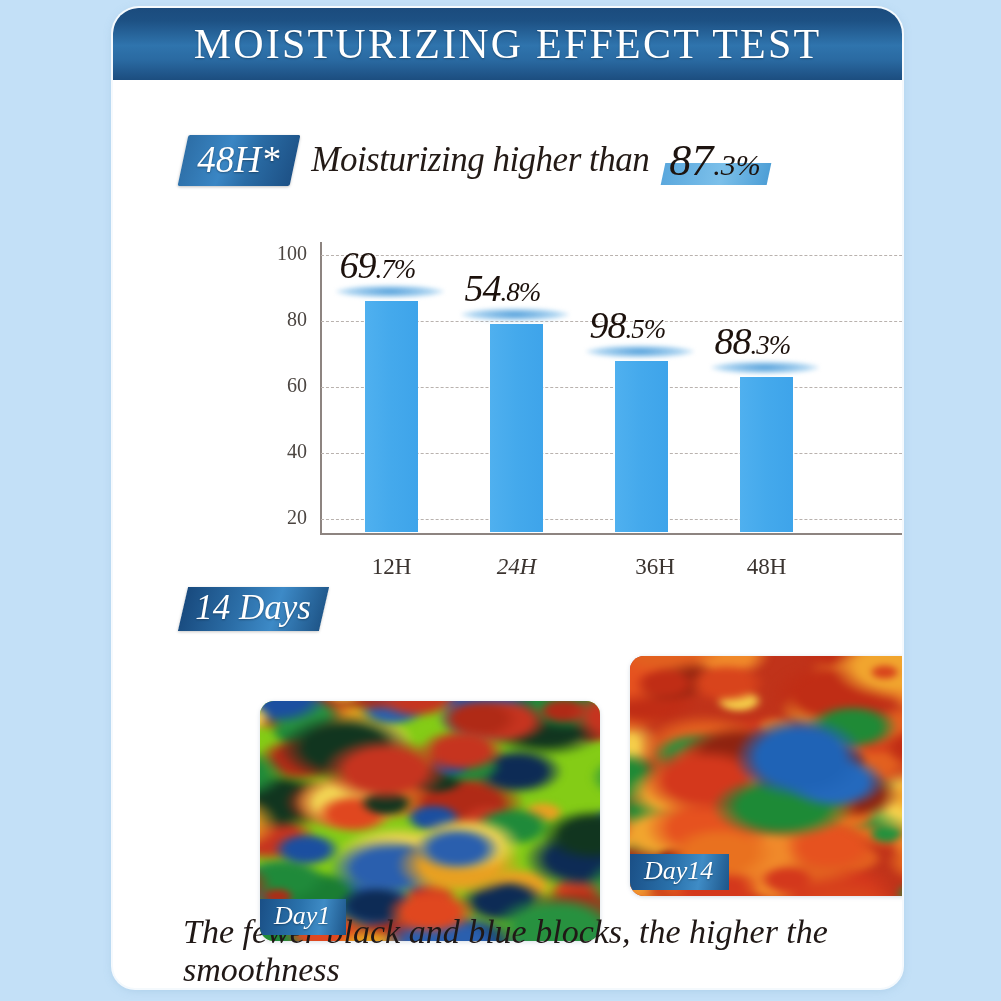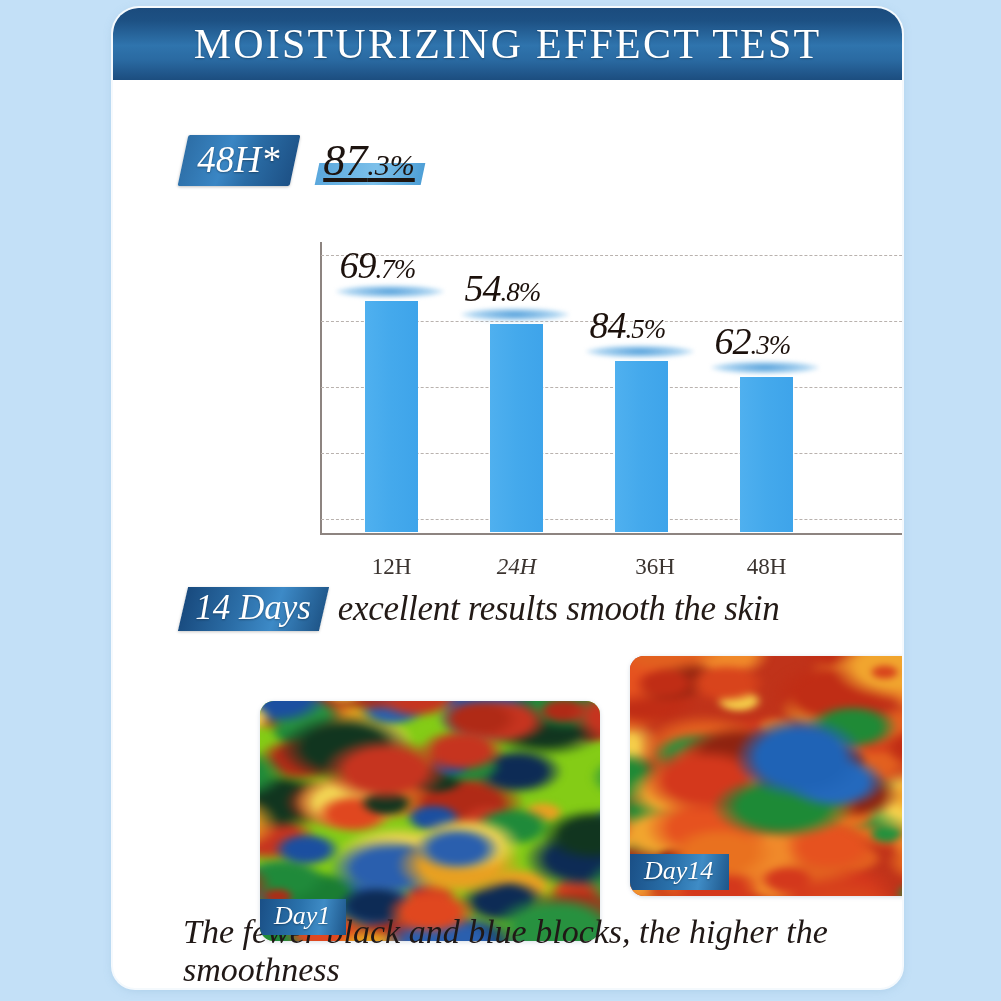--- a/index.html
+++ b/index.html
@@ -102,26 +102,25 @@
     margin-left: 16px;
     font-size: 35px;
     font-style: italic;
     color: #231a16;
     font-family: "Liberation Serif", serif;
     letter-spacing: -0.5px;
   }
   .highlight-87 {
     position: relative;
     display: inline-block;
-    margin-left: 28px;
+    margin-left: 20px;
     font-size: 44px;
     font-style: italic;
     color: #1d1410;
     font-family: "Liberation Serif", serif;
-    text-decoration: underline;
   }
   .highlight-87 .hl-bg {
     position: absolute;
     left: -6px;
     right: -8px;
     bottom: 1px;
     height: 22px;
     background: linear-gradient(90deg, #5ba8dd 0%, #7cc0ea 55%, #4e9fd6 100%);
     transform: skewX(-12deg);
     z-index: 0;
@@ -317,59 +316,66 @@
   <div class="card">
 
     <div class="header-bar">
       <div class="header-title">MOISTURIZING EFFECT TEST</div>
     </div>
 
     <div class="subtitle-row">
       <span class="badge-48h">
         <span>48H*</span>
       </span>
+      <span class="subtitle-text">Moisturizing higher than</span>
       <span class="highlight-87">
         <span class="hl-bg"></span>
         <span class="hl-txt">87</span><span class="hl-txt small-pct">.3%</span>
       </span>
     </div>
 
     <div class="chart-wrap">
+      <div class="ytick-col" id="ytick-col">
+          <div class="ytick" style="top: 12.1818px;">100</div>
+          <div class="ytick" style="top: 78.0909px;">80</div>
+          <div class="ytick" style="top: 144px;">60</div>
+          <div class="ytick" style="top: 209.909px;">40</div>
+          <div class="ytick" style="top: 275.818px;">20</div>
+        </div>
       <div class="axis-y"></div>
       <div class="axis-x"></div>
       <div class="plot" id="plot">
           <div class="gridline" style="top: 13.1818px;"></div>
           <div class="gridline" style="top: 79.0909px;"></div>
           <div class="gridline" style="top: 145px;"></div>
           <div class="gridline" style="top: 210.909px;"></div>
           <div class="gridline" style="top: 276.818px;"></div>
           <div class="bar" style="left: 44px; height: 230.682px; background: linear-gradient(90deg, rgb(79, 176, 239) 0%, rgb(68, 169, 236) 50%, rgb(62, 164, 234) 100%);"></div>
           <div class="xlabel" style="left: 10.5px;">12H</div>
           <div class="dl-glow" style="left: 14.5px; width: 108px; top: 43.3182px;"></div>
           <div class="datalabel" style="left: 18.5px; top: 1.31818px;"><span>69</span><span class="dl-dec">.7%</span></div>
           <div class="bar" style="left: 169px; height: 207.614px; background: linear-gradient(90deg, rgb(79, 176, 239) 0%, rgb(68, 169, 236) 50%, rgb(62, 164, 234) 100%);"></div>
           <div class="xlabel" style="left: 135.5px; font-style: italic;">24H</div>
           <div class="dl-glow" style="left: 139.5px; width: 108px; top: 66.3864px;"></div>
           <div class="datalabel" style="left: 143.5px; top: 24.3864px;"><span>54</span><span class="dl-dec">.8%</span></div>
           <div class="bar" style="left: 294px; height: 171.364px; background: linear-gradient(90deg, rgb(79, 176, 239) 0%, rgb(68, 169, 236) 50%, rgb(62, 164, 234) 100%);"></div>
           <div class="xlabel" style="left: 274px;">36H</div>
           <div class="dl-glow" style="left: 264.5px; width: 108px; top: 102.636px;"></div>
-          <div class="datalabel" style="left: 268.5px; top: 60.6364px;"><span>84</span><span class="dl-dec">.5%</span></div>
+          <div class="datalabel" style="left: 268.5px; top: 60.6364px;"><span>98</span><span class="dl-dec">.5%</span></div>
           <div class="bar" style="left: 419px; height: 154.886px; background: linear-gradient(90deg, rgb(79, 176, 239) 0%, rgb(68, 169, 236) 50%, rgb(62, 164, 234) 100%);"></div>
           <div class="xlabel" style="left: 385.5px;">48H</div>
           <div class="dl-glow" style="left: 389.5px; width: 108px; top: 119.114px;"></div>
-          <div class="datalabel" style="left: 393.5px; top: 77.1136px;"><span>62</span><span class="dl-dec">.3%</span></div>
+          <div class="datalabel" style="left: 393.5px; top: 77.1136px;"><span>88</span><span class="dl-dec">.3%</span></div>
         </div>
     </div>
 
     <div class="days-row">
       <span class="badge-days">
         <span>14 Days</span>
       </span>
-      <span class="days-text">excellent results smooth the skin</span>
     </div>
 
     <div class="thermal" id="thermal-day1">
       <div class="tex" id="tex1" style="background-image: radial-gradient(14.7% 10.6% at 50.3% 79.5%, rgb(224, 71, 31) 0%, rgb(224, 71, 31) 42%, rgba(0, 0, 0, 0) 72%), radial-gradient(21.5% 15.5% at 80.5% 99.2%, rgb(31, 138, 58) 0%, rgb(31, 138, 58) 42%, rgba(0, 0, 0, 0) 72%), radial-gradient(14.1% 10.2% at 56.3% 59%, rgb(42, 95, 174) 0%, rgb(42, 95, 174) 42%, rgba(0, 0, 0, 0) 72%), radial-gradient(8.4% 6% at 30.2% 7.2%, rgb(242, 212, 83) 0%, rgb(242, 212, 83) 42%, rgba(0, 0, 0, 0) 72%), radial-gradient(20.1% 14.5% at 38.3% 0.7%, rgb(42, 95, 174) 0%, rgb(42, 95, 174) 42%, rgba(0, 0, 0, 0) 72%), radial-gradient(16.8% 12.1% at 87.4% 54.5%, rgb(17, 53, 31) 0%, rgb(17, 53, 31) 42%, rgba(0, 0, 0, 0) 72%), radial-gradient(18.5% 13.3% at 105.6% 55.3%, rgb(242, 212, 83) 0%, rgb(242, 212, 83) 42%, rgba(0, 0, 0, 0) 72%), radial-gradient(21.8% 15.7% at 79.2% 84.7%, rgb(39, 145, 63) 0%, rgb(39, 145, 63) 42%, rgba(0, 0, 0, 0) 72%), radial-gradient(20.8% 15% at 39.8% 33.5%, rgb(198, 52, 31) 0%, rgb(198, 52, 31) 42%, rgba(0, 0, 0, 0) 72%), radial-gradient(5.3% 3.8% at 15.1% 74.4%, rgb(176, 42, 22) 0%, rgb(176, 42, 22) 42%, rgba(0, 0, 0, 0) 72%), radial-gradient(20.9% 15% at 53.6% 90%, rgb(42, 95, 174) 0%, rgb(42, 95, 174) 42%, rgba(0, 0, 0, 0) 72%), radial-gradient(20.4% 14.7% at 99.9% 70.5%, rgb(39, 145, 63) 0%, rgb(39, 145, 63) 42%, rgba(0, 0, 0, 0) 72%), radial-gradient(14.1% 10.2% at 57.3% 27.1%, rgb(198, 52, 31) 0%, rgb(198, 52, 31) 42%, rgba(0, 0, 0, 0) 72%), radial-gradient(11.9% 8.6% at 36.4% 91%, rgb(232, 160, 33) 0%, rgb(232, 160, 33) 42%, rgba(0, 0, 0, 0) 72%), radial-gradient(9.9% 7.1% at 6.7% 16.3%, rgb(242, 212, 83) 0%, rgb(242, 212, 83) 42%, rgba(0, 0, 0, 0) 72%), radial-gradient(5.3% 3.8% at 82.9% 100%, rgb(232, 160, 33) 0%, rgb(232, 160, 33) 42%, rgba(0, 0, 0, 0) 72%), radial-gradient(6% 4.3% at 102.1% 50.6%, rgb(39, 145, 63) 0%, rgb(39, 145, 63) 42%, rgba(0, 0, 0, 0) 72%), radial-gradient(17.7% 12.7% at 58.5% 57.4%, rgb(242, 212, 83) 0%, rgb(242, 212, 83) 42%, rgba(0, 0, 0, 0) 72%), radial-gradient(7.2% 5.2% at 54.6% 32%, rgb(27, 79, 160) 0%, rgb(27, 79, 160) 42%, rgba(0, 0, 0, 0) 72%), radial-gradient(14.7% 10.6% at 101.4% 43.4%, rgb(198, 52, 31) 0%, rgb(198, 52, 31) 42%, rgba(0, 0, 0, 0) 72%), radial-gradient(21% 15.1% at -5.7% 44.7%, rgb(31, 138, 58) 0%, rgb(31, 138, 58) 42%, rgba(0, 0, 0, 0) 72%), radial-gradient(14.1% 10.2% at 47.1% 9.6%, rgb(198, 52, 31) 0%, rgb(198, 52, 31) 42%, rgba(0, 0, 0, 0) 72%), radial-gradient(15.1% 10.9% at -2.9% 32%, rgb(198, 52, 31) 0%, rgb(198, 52, 31) 42%, rgba(0, 0, 0, 0) 72%), radial-gradient(14.3% 10.3% at 0.6% 52.7%, rgb(224, 71, 31) 0%, rgb(224, 71, 31) 42%, rgba(0, 0, 0, 0) 72%), radial-gradient(20.4% 14.7% at 22.9% -4.6%, rgb(31, 138, 58) 0%, rgb(31, 138, 58) 42%, rgba(0, 0, 0, 0) 72%), radial-gradient(18.7% 13.5% at 87.7% 91.2%, rgb(27, 79, 160) 0%, rgb(27, 79, 160) 42%, rgba(0, 0, 0, 0) 72%), radial-gradient(8.9% 6.4% at 40% 44.1%, rgb(17, 53, 31) 0%, rgb(17, 53, 31) 42%, rgba(0, 0, 0, 0) 72%), radial-gradient(20.4% 14.7% at 56.8% 64.3%, rgb(232, 160, 33) 0%, rgb(232, 160, 33) 42%, rgba(0, 0, 0, 0) 72%), radial-gradient(19.7% 14.2% at -0.1% 71.5%, rgb(176, 42, 22) 0%, rgb(176, 42, 22) 42%, rgba(0, 0, 0, 0) 72%), radial-gradient(16% 11.5% at 75.3% 93.6%, rgb(27, 79, 160) 0%, rgb(27, 79, 160) 42%, rgba(0, 0, 0, 0) 72%), radial-gradient(8.4% 6% at -0.5% 66.7%, rgb(39, 145, 63) 0%, rgb(39, 145, 63) 42%, rgba(0, 0, 0, 0) 72%), radial-gradient(12.6% 9.1% at 32.5% 47.7%, rgb(224, 71, 31) 0%, rgb(224, 71, 31) 42%, rgba(0, 0, 0, 0) 72%), radial-gradient(13.1% 9.4% at 69.1% 51.8%, rgb(31, 138, 58) 0%, rgb(31, 138, 58) 42%, rgba(0, 0, 0, 0) 72%), radial-gradient(12.9% 9.3% at 37.6% 77.5%, rgb(13, 43, 85) 0%, rgb(13, 43, 85) 42%, rgba(0, 0, 0, 0) 72%), radial-gradient(8.6% 6.2% at 36% 94.4%, rgb(42, 95, 174) 0%, rgb(42, 95, 174) 42%, rgba(0, 0, 0, 0) 72%), radial-gradient(11.4% 8.2% at 96.1% 105.4%, rgb(17, 53, 31) 0%, rgb(17, 53, 31) 42%, rgba(0, 0, 0, 0) 72%), radial-gradient(11% 7.9% at 21.7% 59.2%, rgb(27, 79, 160) 0%, rgb(27, 79, 160) 42%, rgba(0, 0, 0, 0) 72%), radial-gradient(19.1% 13.8% at 85.1% 62.3%, rgb(13, 43, 85) 0%, rgb(13, 43, 85) 42%, rgba(0, 0, 0, 0) 72%), radial-gradient(5.3% 3.8% at 7% 105.1%, rgb(26, 125, 51) 0%, rgb(26, 125, 51) 42%, rgba(0, 0, 0, 0) 72%), radial-gradient(14.1% 10.2% at 26.6% 86.5%, rgb(224, 71, 31) 0%, rgb(224, 71, 31) 42%, rgba(0, 0, 0, 0) 72%), radial-gradient(21.4% 15.4% at 30.5% 26.1%, rgb(17, 53, 31) 0%, rgb(17, 53, 31) 42%, rgba(0, 0, 0, 0) 72%), radial-gradient(6.2% 4.5% at 100.4% 13.5%, rgb(17, 53, 31) 0%, rgb(17, 53, 31) 42%, rgba(0, 0, 0, 0) 72%), radial-gradient(16.7% 12% at 14.9% 10.2%, rgb(27, 79, 160) 0%, rgb(27, 79, 160) 42%, rgba(0, 0, 0, 0) 72%), radial-gradient(9.9% 7.1% at 58.9% 60.3%, rgb(42, 95, 174) 0%, rgb(42, 95, 174) 42%, rgba(0, 0, 0, 0) 72%), radial-gradient(8.3% 6% at 2.9% 17.4%, rgb(232, 160, 33) 0%, rgb(232, 160, 33) 42%, rgba(0, 0, 0, 0) 72%), radial-gradient(12.9% 9.3% at 61.2% 16.8%, rgb(176, 42, 22) 0%, rgb(176, 42, 22) 42%, rgba(0, 0, 0, 0) 72%), radial-gradient(12.8% 9.2% at 20.9% 15.8%, rgb(39, 145, 63) 0%, rgb(39, 145, 63) 42%, rgba(0, 0, 0, 0) 72%), radial-gradient(6% 4.3% at 13.3% 79.3%, rgb(42, 95, 174) 0%, rgb(42, 95, 174) 42%, rgba(0, 0, 0, 0) 72%), radial-gradient(14.2% 10.2% at 16.3% 69%, rgb(31, 138, 58) 0%, rgb(31, 138, 58) 42%, rgba(0, 0, 0, 0) 72%), radial-gradient(7.6% 5.5% at 103.2% 79.1%, rgb(27, 79, 160) 0%, rgb(27, 79, 160) 42%, rgba(0, 0, 0, 0) 72%), radial-gradient(10.6% 7.6% at 94.3% 49.9%, rgb(36, 99, 184) 0%, rgb(36, 99, 184) 42%, rgba(0, 0, 0, 0) 72%), radial-gradient(14.8% 10.7% at 66.8% 17.6%, rgb(198, 52, 31) 0%, rgb(198, 52, 31) 42%, rgba(0, 0, 0, 0) 72%), radial-gradient(5.5% 4% at 44.5% 100.9%, rgb(13, 43, 85) 0%, rgb(13, 43, 85) 42%, rgba(0, 0, 0, 0) 72%), radial-gradient(16.5% 11.9% at 96.4% 4%, rgb(176, 42, 22) 0%, rgb(176, 42, 22) 42%, rgba(0, 0, 0, 0) 72%), radial-gradient(9.1% 6.6% at 63.4% 49.1%, rgb(198, 52, 31) 0%, rgb(198, 52, 31) 42%, rgba(0, 0, 0, 0) 72%), radial-gradient(17.9% 12.9% at 31.4% 43.9%, rgb(242, 212, 83) 0%, rgb(242, 212, 83) 42%, rgba(0, 0, 0, 0) 72%), radial-gradient(17.9% 12.9% at 94.3% 16.1%, rgb(198, 52, 31) 0%, rgb(198, 52, 31) 42%, rgba(0, 0, 0, 0) 72%), radial-gradient(8.5% 6.1% at 80.7% 14.2%, rgb(176, 42, 22) 0%, rgb(176, 42, 22) 42%, rgba(0, 0, 0, 0) 72%), radial-gradient(5.1% 3.7% at 26.6% 94.8%, rgb(13, 43, 85) 0%, rgb(13, 43, 85) 42%, rgba(0, 0, 0, 0) 72%), radial-gradient(9.3% 6.7% at 50.8% 49%, rgb(27, 79, 160) 0%, rgb(27, 79, 160) 42%, rgba(0, 0, 0, 0) 72%), radial-gradient(7.3% 5.3% at 81.5% 99.6%, rgb(26, 125, 51) 0%, rgb(26, 125, 51) 42%, rgba(0, 0, 0, 0) 72%), radial-gradient(12.4% 8.9% at 104.8% 104.1%, rgb(42, 95, 174) 0%, rgb(42, 95, 174) 42%, rgba(0, 0, 0, 0) 72%), radial-gradient(19% 13.7% at 40.5% 65.3%, rgb(42, 95, 174) 0%, rgb(42, 95, 174) 42%, rgba(0, 0, 0, 0) 72%), radial-gradient(16.7% 12% at 28.3% 44%, rgb(176, 42, 22) 0%, rgb(176, 42, 22) 42%, rgba(0, 0, 0, 0) 72%), radial-gradient(17.3% 12.5% at 4.6% 34.7%, rgb(31, 138, 58) 0%, rgb(31, 138, 58) 42%, rgba(0, 0, 0, 0) 72%), radial-gradient(7.3% 5.3% at 26% 27.7%, rgb(176, 42, 22) 0%, rgb(176, 42, 22) 42%, rgba(0, 0, 0, 0) 72%), radial-gradient(14.2% 10.2% at -4.2% 34%, rgb(26, 125, 51) 0%, rgb(26, 125, 51) 42%, rgba(0, 0, 0, 0) 72%), radial-gradient(13.9% 10% at 24.7% 73.1%, rgb(26, 125, 51) 0%, rgb(26, 125, 51) 42%, rgba(0, 0, 0, 0) 72%), radial-gradient(19.4% 14% at 82% 10.8%, rgb(31, 138, 58) 0%, rgb(31, 138, 58) 42%, rgba(0, 0, 0, 0) 72%), radial-gradient(11% 7.9% at 58.8% 32.3%, rgb(31, 138, 58) 0%, rgb(31, 138, 58) 42%, rgba(0, 0, 0, 0) 72%), radial-gradient(13.7% 9.9% at 15.7% 70%, rgb(42, 95, 174) 0%, rgb(42, 95, 174) 42%, rgba(0, 0, 0, 0) 72%), radial-gradient(15.9% 11.4% at 59.3% 89.3%, rgb(13, 43, 85) 0%, rgb(13, 43, 85) 42%, rgba(0, 0, 0, 0) 72%), radial-gradient(18.6% 13.4% at 67.8% 1.6%, rgb(36, 99, 184) 0%, rgb(36, 99, 184) 42%, rgba(0, 0, 0, 0) 72%), radial-gradient(11% 7.9% at 52.4% 100.1%, rgb(27, 79, 160) 0%, rgb(27, 79, 160) 42%, rgba(0, 0, 0, 0) 72%), radial-gradient(7.9% 5.7% at 32.4% 1.9%, rgb(27, 79, 160) 0%, rgb(27, 79, 160) 42%, rgba(0, 0, 0, 0) 72%), radial-gradient(14.2% 10.2% at 97.6% 16.5%, rgb(36, 99, 184) 0%, rgb(36, 99, 184) 42%, rgba(0, 0, 0, 0) 72%), radial-gradient(17.1% 12.3% at 97.4% 14.1%, rgb(39, 145, 63) 0%, rgb(39, 145, 63) 42%, rgba(0, 0, 0, 0) 72%), radial-gradient(6.9% 5% at 75.9% 47.2%, rgb(232, 160, 33) 0%, rgb(232, 160, 33) 42%, rgba(0, 0, 0, 0) 72%), radial-gradient(9.2% 6.6% at -1.2% 39.7%, rgb(42, 95, 174) 0%, rgb(42, 95, 174) 42%, rgba(0, 0, 0, 0) 72%), radial-gradient(9.3% 6.7% at 1.3% -1.4%, rgb(13, 43, 85) 0%, rgb(13, 43, 85) 42%, rgba(0, 0, 0, 0) 72%), radial-gradient(7.1% 5.1% at 40.7% 75.9%, rgb(42, 95, 174) 0%, rgb(42, 95, 174) 42%, rgba(0, 0, 0, 0) 72%), radial-gradient(14.9% 10.7% at 70% 33.9%, rgb(13, 43, 85) 0%, rgb(13, 43, 85) 42%, rgba(0, 0, 0, 0) 72%), radial-gradient(16% 11.5% at 62.9% 16.3%, rgb(36, 99, 184) 0%, rgb(36, 99, 184) 42%, rgba(0, 0, 0, 0) 72%), radial-gradient(19.9% 14.3% at 1.4% 50.7%, rgb(232, 160, 33) 0%, rgb(232, 160, 33) 42%, rgba(0, 0, 0, 0) 72%), radial-gradient(8.6% 6.2% at 50% 73.7%, rgb(198, 52, 31) 0%, rgb(198, 52, 31) 42%, rgba(0, 0, 0, 0) 72%), radial-gradient(14.6% 10.5% at 20.7% 29.8%, rgb(176, 42, 22) 0%, rgb(176, 42, 22) 42%, rgba(0, 0, 0, 0) 72%), radial-gradient(5.6% 4% at 32.5% 46.3%, rgb(39, 145, 63) 0%, rgb(39, 145, 63) 42%, rgba(0, 0, 0, 0) 72%), radial-gradient(18.6% 13.4% at 13.4% 9.8%, rgb(224, 71, 31) 0%, rgb(224, 71, 31) 42%, rgba(0, 0, 0, 0) 72%), radial-gradient(16.3% 11.7% at 61.6% 1.8%, rgb(42, 95, 174) 0%, rgb(42, 95, 174) 42%, rgba(0, 0, 0, 0) 72%), radial-gradient(9.6% 6.9% at 96.8% 25.2%, rgb(39, 145, 63) 0%, rgb(39, 145, 63) 42%, rgba(0, 0, 0, 0) 72%), radial-gradient(5.4% 3.9% at 34.9% 28.8%, rgb(36, 99, 184) 0%, rgb(36, 99, 184) 42%, rgba(0, 0, 0, 0) 72%), radial-gradient(15.4% 11.1% at 36% 7%, rgb(176, 42, 22) 0%, rgb(176, 42, 22) 42%, rgba(0, 0, 0, 0) 72%), radial-gradient(9.2% 6.6% at 45% 62.3%, rgb(27, 79, 160) 0%, rgb(27, 79, 160) 42%, rgba(0, 0, 0, 0) 72%), radial-gradient(14.2% 10.2% at 77.1% 93.5%, rgb(27, 79, 160) 0%, rgb(27, 79, 160) 42%, rgba(0, 0, 0, 0) 72%), radial-gradient(6.4% 4.6% at 18.8% 8.1%, rgb(242, 212, 83) 0%, rgb(242, 212, 83) 42%, rgba(0, 0, 0, 0) 72%), radial-gradient(15.7% 11.3% at 63.7% 8%, rgb(27, 79, 160) 0%, rgb(27, 79, 160) 42%, rgba(0, 0, 0, 0) 72%), radial-gradient(5.4% 3.9% at 102.7% 54.5%, rgb(198, 52, 31) 0%, rgb(198, 52, 31) 42%, rgba(0, 0, 0, 0) 72%), radial-gradient(17.5% 12.6% at 84.5% 79.7%, rgb(176, 42, 22) 0%, rgb(176, 42, 22) 42%, rgba(0, 0, 0, 0) 72%), radial-gradient(6.5% 4.7% at 3.6% 49.2%, rgb(27, 79, 160) 0%, rgb(27, 79, 160) 42%, rgba(0, 0, 0, 0) 72%), radial-gradient(7.3% 5.3% at 74.4% 98.4%, rgb(42, 95, 174) 0%, rgb(42, 95, 174) 42%, rgba(0, 0, 0, 0) 72%), radial-gradient(9.2% 6.6% at 83.9% 72.5%, rgb(224, 71, 31) 0%, rgb(224, 71, 31) 42%, rgba(0, 0, 0, 0) 72%), radial-gradient(9.9% 7.1% at 51.4% 36.4%, rgb(17, 53, 31) 0%, rgb(17, 53, 31) 42%, rgba(0, 0, 0, 0) 72%), radial-gradient(14.3% 10.3% at 66.8% 76%, rgb(13, 43, 85) 0%, rgb(13, 43, 85) 42%, rgba(0, 0, 0, 0) 72%), radial-gradient(9.6% 6.9% at 91.5% 61.1%, rgb(224, 71, 31) 0%, rgb(224, 71, 31) 42%, rgba(0, 0, 0, 0) 72%), radial-gradient(20.1% 14.5% at 57.6% 44.4%, rgb(176, 42, 22) 0%, rgb(176, 42, 22) 42%, rgba(0, 0, 0, 0) 72%), radial-gradient(20.6% 14.8% at 42.7% 61.9%, rgb(242, 212, 83) 0%, rgb(242, 212, 83) 42%, rgba(0, 0, 0, 0) 72%), radial-gradient(13.2% 9.5% at 70.1% 8.3%, rgb(13, 43, 85) 0%, rgb(13, 43, 85) 42%, rgba(0, 0, 0, 0) 72%), radial-gradient(14.7% 10.6% at 97.1% 35.8%, rgb(39, 145, 63) 0%, rgb(39, 145, 63) 42%, rgba(0, 0, 0, 0) 72%), radial-gradient(20.6% 14.8% at 76.6% 18.7%, rgb(17, 53, 31) 0%, rgb(17, 53, 31) 42%, rgba(0, 0, 0, 0) 72%), radial-gradient(14.2% 10.2% at 94.4% 100.6%, rgb(198, 52, 31) 0%, rgb(198, 52, 31) 42%, rgba(0, 0, 0, 0) 72%), radial-gradient(21.8% 15.7% at 20.4% 85.3%, rgb(31, 138, 58) 0%, rgb(31, 138, 58) 42%, rgba(0, 0, 0, 0) 72%), radial-gradient(8.6% 6.2% at 19.3% 21.1%, rgb(31, 138, 58) 0%, rgb(31, 138, 58) 42%, rgba(0, 0, 0, 0) 72%), radial-gradient(7.1% 5.1% at 14.9% 76.8%, rgb(26, 125, 51) 0%, rgb(26, 125, 51) 42%, rgba(0, 0, 0, 0) 72%), radial-gradient(18.9% 13.6% at 14.2% 43.5%, rgb(17, 53, 31) 0%, rgb(17, 53, 31) 42%, rgba(0, 0, 0, 0) 72%), radial-gradient(13% 9.4% at 57.3% 31.9%, rgb(176, 42, 22) 0%, rgb(176, 42, 22) 42%, rgba(0, 0, 0, 0) 72%), radial-gradient(20.1% 14.5% at 18.4% 11.5%, rgb(176, 42, 22) 0%, rgb(176, 42, 22) 42%, rgba(0, 0, 0, 0) 72%), radial-gradient(17.2% 12.4% at 41.2% 97.1%, rgb(242, 212, 83) 0%, rgb(242, 212, 83) 42%, rgba(0, 0, 0, 0) 72%), radial-gradient(11.1% 8% at 41.5% 13.6%, rgb(42, 95, 174) 0%, rgb(42, 95, 174) 42%, rgba(0, 0, 0, 0) 72%), radial-gradient(13.6% 9.8% at 67.5% 91.4%, rgb(232, 160, 33) 0%, rgb(232, 160, 33) 42%, rgba(0, 0, 0, 0) 72%), radial-gradient(11.2% 8.1% at 64.1% 96.8%, rgb(198, 52, 31) 0%, rgb(198, 52, 31) 42%, rgba(0, 0, 0, 0) 72%), radial-gradient(14.3% 10.3% at 46.3% 41%, rgb(232, 160, 33) 0%, rgb(232, 160, 33) 42%, rgba(0, 0, 0, 0) 72%), radial-gradient(15.9% 11.4% at 12.9% 55.2%, rgb(198, 52, 31) 0%, rgb(198, 52, 31) 42%, rgba(0, 0, 0, 0) 72%), radial-gradient(12% 8.6% at 45.4% 5.3%, rgb(39, 145, 63) 0%, rgb(39, 145, 63) 42%, rgba(0, 0, 0, 0) 72%), radial-gradient(16.8% 12.1% at 34.6% 76.6%, rgb(42, 95, 174) 0%, rgb(42, 95, 174) 42%, rgba(0, 0, 0, 0) 72%), radial-gradient(21.4% 15.4% at 41.3% 89.4%, rgb(176, 42, 22) 0%, rgb(176, 42, 22) 42%, rgba(0, 0, 0, 0) 72%), radial-gradient(14.1% 10.2% at 60% 9.1%, rgb(36, 99, 184) 0%, rgb(36, 99, 184) 42%, rgba(0, 0, 0, 0) 72%), radial-gradient(13.1% 9.4% at 81% 83.2%, rgb(26, 125, 51) 0%, rgb(26, 125, 51) 42%, rgba(0, 0, 0, 0) 72%), radial-gradient(7.3% 5.3% at 3.3% 44.9%, rgb(42, 95, 174) 0%, rgb(42, 95, 174) 42%, rgba(0, 0, 0, 0) 72%), radial-gradient(11.8% 8.5% at 70.4% 71%, rgb(232, 160, 33) 0%, rgb(232, 160, 33) 42%, rgba(0, 0, 0, 0) 72%), radial-gradient(14.3% 10.3% at 36.1% 23.5%, rgb(242, 212, 83) 0%, rgb(242, 212, 83) 42%, rgba(0, 0, 0, 0) 72%), radial-gradient(19.1% 13.8% at 85.6% -3.8%, rgb(13, 43, 85) 0%, rgb(13, 43, 85) 42%, rgba(0, 0, 0, 0) 72%), radial-gradient(16.4% 11.8% at 39.3% 41.7%, rgb(224, 71, 31) 0%, rgb(224, 71, 31) 42%, rgba(0, 0, 0, 0) 72%), radial-gradient(15% 10.8% at 86.6% 84%, rgb(27, 79, 160) 0%, rgb(27, 79, 160) 42%, rgba(0, 0, 0, 0) 72%), radial-gradient(17% 12.2% at 26.9% 18%, rgb(232, 160, 33) 0%, rgb(232, 160, 33) 42%, rgba(0, 0, 0, 0) 72%), radial-gradient(5.3% 3.8% at 41.5% -4.2%, rgb(242, 212, 83) 0%, rgb(242, 212, 83) 42%, rgba(0, 0, 0, 0) 72%), radial-gradient(9.3% 6.7% at 83.2% 3.5%, rgb(13, 43, 85) 0%, rgb(13, 43, 85) 42%, rgba(0, 0, 0, 0) 72%), radial-gradient(12.4% 8.9% at 13.8% 73%, rgb(39, 145, 63) 0%, rgb(39, 145, 63) 42%, rgba(0, 0, 0, 0) 72%), radial-gradient(6.8% 4.9% at 39.4% 7.9%, rgb(42, 95, 174) 0%, rgb(42, 95, 174) 42%, rgba(0, 0, 0, 0) 72%), radial-gradient(8.7% 6.3% at 100.5% 80.6%, rgb(36, 99, 184) 0%, rgb(36, 99, 184) 42%, rgba(0, 0, 0, 0) 72%), radial-gradient(16.6% 12% at 9% 11.8%, rgb(232, 160, 33) 0%, rgb(232, 160, 33) 42%, rgba(0, 0, 0, 0) 72%), radial-gradient(15.2% 10.9% at -4.1% 40.8%, rgb(31, 138, 58) 0%, rgb(31, 138, 58) 42%, rgba(0, 0, 0, 0) 72%), radial-gradient(7.4% 5.3% at 101.2% 54%, rgb(39, 145, 63) 0%, rgb(39, 145, 63) 42%, rgba(0, 0, 0, 0) 72%), radial-gradient(6.9% 5% at 87.2% 21.2%, rgb(176, 42, 22) 0%, rgb(176, 42, 22) 42%, rgba(0, 0, 0, 0) 72%), radial-gradient(7.8% 5.6% at 97.6% 57.1%, rgb(232, 160, 33) 0%, rgb(232, 160, 33) 42%, rgba(0, 0, 0, 0) 72%), radial-gradient(16.9% 12.2% at 48% -1.6%, rgb(26, 125, 51) 0%, rgb(26, 125, 51) 42%, rgba(0, 0, 0, 0) 72%), radial-gradient(11.8% 8.5% at 99% 63.8%, rgb(26, 125, 51) 0%, rgb(26, 125, 51) 42%, rgba(0, 0, 0, 0) 72%), radial-gradient(13.1% 9.4% at 83.1% 19.4%, rgb(242, 212, 83) 0%, rgb(242, 212, 83) 42%, rgba(0, 0, 0, 0) 72%), radial-gradient(14.4% 10.4% at 15.6% 100.4%, rgb(39, 145, 63) 0%, rgb(39, 145, 63) 42%, rgba(0, 0, 0, 0) 72%), radial-gradient(8.4% 6% at 7.1% 102.2%, rgb(27, 79, 160) 0%, rgb(27, 79, 160) 42%, rgba(0, 0, 0, 0) 72%), radial-gradient(8.3% 6% at 27.1% 2.5%, rgb(17, 53, 31) 0%, rgb(17, 53, 31) 42%, rgba(0, 0, 0, 0) 72%); background-repeat: no-repeat;"></div>
       <div class="daylabel">Day1</div>
     </div>
 
     <div class="thermal" id="thermal-day14">
       <div class="tex" id="tex2" style="background-image: radial-gradient(20% 18% at 50% 44%, rgb(31, 99, 182) 0%, rgb(31, 99, 182) 48%, rgba(0, 0, 0, 0) 76%), radial-gradient(16% 12% at 58% 52%, rgb(36, 105, 189) 0%, rgb(36, 105, 189) 45%, rgba(0, 0, 0, 0) 75%), radial-gradient(22% 14% at 46% 60%, rgb(29, 138, 54) 0%, rgb(29, 138, 54) 45%, rgba(0, 0, 0, 0) 75%), radial-gradient(14% 10% at 62% 34%, rgb(31, 138, 54) 0%, rgb(31, 138, 54) 45%, rgba(0, 0, 0, 0) 75%), radial-gradient(21.2% 15.3% at 28.3% 51.5%, rgb(212, 56, 28) 0%, rgb(212, 56, 28) 42%, rgba(0, 0, 0, 0) 72%), radial-gradient(8% 5.8% at -3% 92.6%, rgb(230, 82, 31) 0%, rgb(230, 82, 31) 42%, rgba(0, 0, 0, 0) 72%), radial-gradient(10.1% 7.3% at 19.1% 19.9%, rgb(192, 45, 21) 0%, rgb(192, 45, 21) 42%, rgba(0, 0, 0, 0) 72%), radial-gradient(19% 13.7% at 60.2% 93.4%, rgb(216, 68, 28) 0%, rgb(216, 68, 28) 42%, rgba(0, 0, 0, 0) 72%), radial-gradient(20.1% 14.5% at 31.6% 95.8%, rgb(212, 56, 28) 0%, rgb(212, 56, 28) 42%, rgba(0, 0, 0, 0) 72%), radial-gradient(13.1% 9.4% at 2.6% 67.3%, rgb(216, 68, 28) 0%, rgb(216, 68, 28) 42%, rgba(0, 0, 0, 0) 72%), radial-gradient(10.5% 7.6% at 38.1% -5.8%, rgb(30, 138, 54) 0%, rgb(30, 138, 54) 42%, rgba(0, 0, 0, 0) 72%), radial-gradient(12.6% 9.1% at -0.1% 20.1%, rgb(212, 56, 28) 0%, rgb(212, 56, 28) 42%, rgba(0, 0, 0, 0) 72%), radial-gradient(11.7% 8.4% at 93.9% 60.8%, rgb(216, 68, 28) 0%, rgb(216, 68, 28) 42%, rgba(0, 0, 0, 0) 72%), radial-gradient(7% 5% at 36.8% 52.6%, rgb(240, 137, 42) 0%, rgb(240, 137, 42) 42%, rgba(0, 0, 0, 0) 72%), radial-gradient(14% 10.1% at 88.4% 52.3%, rgb(241, 165, 46) 0%, rgb(241, 165, 46) 42%, rgba(0, 0, 0, 0) 72%), radial-gradient(17.3% 12.5% at 31.7% 75%, rgb(233, 113, 31) 0%, rgb(233, 113, 31) 42%, rgba(0, 0, 0, 0) 72%), radial-gradient(19.9% 14.3% at 18.8% 7.4%, rgb(226, 96, 31) 0%, rgb(226, 96, 31) 42%, rgba(0, 0, 0, 0) 72%), radial-gradient(18.5% 13.3% at 35.9% 43%, rgb(143, 35, 16) 0%, rgb(143, 35, 16) 42%, rgba(0, 0, 0, 0) 72%), radial-gradient(7.1% 5.1% at 2.7% 72.6%, rgb(240, 137, 42) 0%, rgb(240, 137, 42) 42%, rgba(0, 0, 0, 0) 72%), radial-gradient(9.6% 6.9% at 59% 45.1%, rgb(143, 35, 16) 0%, rgb(143, 35, 16) 42%, rgba(0, 0, 0, 0) 72%), radial-gradient(20.5% 14.8% at 29% 66.9%, rgb(230, 82, 31) 0%, rgb(230, 82, 31) 42%, rgba(0, 0, 0, 0) 72%), radial-gradient(9.6% 6.9% at 81.6% 16.3%, rgb(212, 56, 28) 0%, rgb(212, 56, 28) 42%, rgba(0, 0, 0, 0) 72%), radial-gradient(21.2% 15.3% at 7.8% 16.5%, rgb(230, 82, 31) 0%, rgb(230, 82, 31) 42%, rgba(0, 0, 0, 0) 72%), radial-gradient(14.3% 10.3% at 30.4% 86.7%, rgb(212, 56, 28) 0%, rgb(212, 56, 28) 42%, rgba(0, 0, 0, 0) 72%), radial-gradient(18.9% 13.6% at 6.9% 92.8%, rgb(240, 137, 42) 0%, rgb(240, 137, 42) 42%, rgba(0, 0, 0, 0) 72%), radial-gradient(15.2% 10.9% at 52.1% -3.9%, rgb(143, 35, 16) 0%, rgb(143, 35, 16) 42%, rgba(0, 0, 0, 0) 72%), radial-gradient(11.3% 8.1% at 2.8% 64.9%, rgb(192, 45, 21) 0%, rgb(192, 45, 21) 42%, rgba(0, 0, 0, 0) 72%), radial-gradient(12.5% 9% at 77.5% 40.6%, rgb(192, 45, 21) 0%, rgb(192, 45, 21) 42%, rgba(0, 0, 0, 0) 72%), radial-gradient(20% 14.4% at 42.5% 58.7%, rgb(143, 35, 16) 0%, rgb(143, 35, 16) 42%, rgba(0, 0, 0, 0) 72%), radial-gradient(5.7% 4.1% at 20.8% 76.4%, rgb(143, 35, 16) 0%, rgb(143, 35, 16) 42%, rgba(0, 0, 0, 0) 72%), radial-gradient(18.7% 13.5% at 31.9% 46.5%, rgb(230, 82, 31) 0%, rgb(230, 82, 31) 42%, rgba(0, 0, 0, 0) 72%), radial-gradient(12.7% 9.1% at 53.6% 55%, rgb(35, 145, 61) 0%, rgb(35, 145, 61) 42%, rgba(0, 0, 0, 0) 72%), radial-gradient(9% 6.5% at 47.1% 83.7%, rgb(212, 56, 28) 0%, rgb(212, 56, 28) 42%, rgba(0, 0, 0, 0) 72%), radial-gradient(14.8% 10.7% at 56.8% 73.2%, rgb(230, 82, 31) 0%, rgb(230, 82, 31) 42%, rgba(0, 0, 0, 0) 72%), radial-gradient(21.9% 15.8% at 48.1% 59.5%, rgb(233, 113, 31) 0%, rgb(233, 113, 31) 42%, rgba(0, 0, 0, 0) 72%), radial-gradient(15.4% 11.1% at 44.4% 49.5%, rgb(35, 145, 61) 0%, rgb(35, 145, 61) 42%, rgba(0, 0, 0, 0) 72%), radial-gradient(12.2% 8.8% at 3% 83.3%, rgb(230, 82, 31) 0%, rgb(230, 82, 31) 42%, rgba(0, 0, 0, 0) 72%), radial-gradient(7.7% 5.5% at 100.7% 35%, rgb(226, 96, 31) 0%, rgb(226, 96, 31) 42%, rgba(0, 0, 0, 0) 72%), radial-gradient(19.3% 13.9% at 87.3% 48.5%, rgb(240, 137, 42) 0%, rgb(240, 137, 42) 42%, rgba(0, 0, 0, 0) 72%), radial-gradient(5.2% 3.7% at 56.9% 39.4%, rgb(241, 165, 46) 0%, rgb(241, 165, 46) 42%, rgba(0, 0, 0, 0) 72%), radial-gradient(15.6% 11.2% at 62% 56.1%, rgb(143, 35, 16) 0%, rgb(143, 35, 16) 42%, rgba(0, 0, 0, 0) 72%), radial-gradient(15% 10.8% at 26.5% 43.3%, rgb(35, 145, 61) 0%, rgb(35, 145, 61) 42%, rgba(0, 0, 0, 0) 72%), radial-gradient(5.1% 3.7% at 69.4% 16.3%, rgb(216, 68, 28) 0%, rgb(216, 68, 28) 42%, rgba(0, 0, 0, 0) 72%), radial-gradient(5.8% 4.2% at 6.7% 85.5%, rgb(216, 68, 28) 0%, rgb(216, 68, 28) 42%, rgba(0, 0, 0, 0) 72%), radial-gradient(13.8% 9.9% at 48.7% -3.3%, rgb(226, 96, 31) 0%, rgb(226, 96, 31) 42%, rgba(0, 0, 0, 0) 72%), radial-gradient(6.2% 4.5% at 3.1% 88.6%, rgb(35, 145, 61) 0%, rgb(35, 145, 61) 42%, rgba(0, 0, 0, 0) 72%), radial-gradient(6.8% 4.9% at 9.5% 85.9%, rgb(241, 165, 46) 0%, rgb(241, 165, 46) 42%, rgba(0, 0, 0, 0) 72%), radial-gradient(10.2% 7.3% at 4.5% 95.3%, rgb(245, 207, 74) 0%, rgb(245, 207, 74) 42%, rgba(0, 0, 0, 0) 72%), radial-gradient(20% 14.4% at 44.6% -5.1%, rgb(230, 82, 31) 0%, rgb(230, 82, 31) 42%, rgba(0, 0, 0, 0) 72%), radial-gradient(12.8% 9.2% at 33.1% 19.9%, rgb(216, 68, 28) 0%, rgb(216, 68, 28) 42%, rgba(0, 0, 0, 0) 72%), radial-gradient(15.3% 11% at 80.6% 77.7%, rgb(233, 113, 31) 0%, rgb(233, 113, 31) 42%, rgba(0, 0, 0, 0) 72%), radial-gradient(6.7% 4.8% at 44.6% 34%, rgb(233, 113, 31) 0%, rgb(233, 113, 31) 42%, rgba(0, 0, 0, 0) 72%), radial-gradient(18.1% 13% at 40% 74.3%, rgb(240, 137, 42) 0%, rgb(240, 137, 42) 42%, rgba(0, 0, 0, 0) 72%), radial-gradient(6.6% 4.8% at 15.6% 18.6%, rgb(233, 113, 31) 0%, rgb(233, 113, 31) 42%, rgba(0, 0, 0, 0) 72%), radial-gradient(11.6% 8.4% at 77.9% 56.5%, rgb(241, 165, 46) 0%, rgb(241, 165, 46) 42%, rgba(0, 0, 0, 0) 72%), radial-gradient(17.2% 12.4% at 105.1% 99.5%, rgb(241, 165, 46) 0%, rgb(241, 165, 46) 42%, rgba(0, 0, 0, 0) 72%), radial-gradient(12.4% 8.9% at -3.7% 104.7%, rgb(212, 56, 28) 0%, rgb(212, 56, 28) 42%, rgba(0, 0, 0, 0) 72%), radial-gradient(12.1% 8.7% at -5.1% 25.1%, rgb(240, 137, 42) 0%, rgb(240, 137, 42) 42%, rgba(0, 0, 0, 0) 72%), radial-gradient(21.3% 15.3% at 78.8% 58.4%, rgb(245, 207, 74) 0%, rgb(245, 207, 74) 42%, rgba(0, 0, 0, 0) 72%), radial-gradient(10% 7.2% at 97.3% 74.7%, rgb(143, 35, 16) 0%, rgb(143, 35, 16) 42%, rgba(0, 0, 0, 0) 72%), radial-gradient(19.6% 14.1% at 94.5% 14.4%, rgb(143, 35, 16) 0%, rgb(143, 35, 16) 42%, rgba(0, 0, 0, 0) 72%), radial-gradient(7.7% 5.5% at 36% 25.6%, rgb(245, 207, 74) 0%, rgb(245, 207, 74) 42%, rgba(0, 0, 0, 0) 72%), radial-gradient(10.7% 7.7% at 57.2% 3.2%, rgb(230, 82, 31) 0%, rgb(230, 82, 31) 42%, rgba(0, 0, 0, 0) 72%), radial-gradient(11.3% 8.1% at 3.3% 99.2%, rgb(30, 138, 54) 0%, rgb(30, 138, 54) 42%, rgba(0, 0, 0, 0) 72%), radial-gradient(21.9% 15.8% at 51.3% 75.8%, rgb(226, 96, 31) 0%, rgb(226, 96, 31) 42%, rgba(0, 0, 0, 0) 72%), radial-gradient(8.9% 6.4% at 62.8% 76.8%, rgb(226, 96, 31) 0%, rgb(226, 96, 31) 42%, rgba(0, 0, 0, 0) 72%), radial-gradient(15.6% 11.2% at 19.9% 18%, rgb(143, 35, 16) 0%, rgb(143, 35, 16) 42%, rgba(0, 0, 0, 0) 72%), radial-gradient(7.1% 5.1% at 87.3% 59.6%, rgb(30, 138, 54) 0%, rgb(30, 138, 54) 42%, rgba(0, 0, 0, 0) 72%), radial-gradient(16% 11.5% at 76.7% 34.4%, rgb(226, 96, 31) 0%, rgb(226, 96, 31) 42%, rgba(0, 0, 0, 0) 72%), radial-gradient(9.9% 7.1% at -4.9% 69.5%, rgb(226, 96, 31) 0%, rgb(226, 96, 31) 42%, rgba(0, 0, 0, 0) 72%), radial-gradient(8.7% 6.3% at -5.3% 51.7%, rgb(212, 56, 28) 0%, rgb(212, 56, 28) 42%, rgba(0, 0, 0, 0) 72%), radial-gradient(9.2% 6.6% at 61.5% 62.4%, rgb(233, 113, 31) 0%, rgb(233, 113, 31) 42%, rgba(0, 0, 0, 0) 72%), radial-gradient(5.4% 3.9% at 3.4% 104.5%, rgb(212, 56, 28) 0%, rgb(212, 56, 28) 42%, rgba(0, 0, 0, 0) 72%), radial-gradient(21% 15.1% at 72.1% 14.7%, rgb(241, 165, 46) 0%, rgb(241, 165, 46) 42%, rgba(0, 0, 0, 0) 72%), radial-gradient(16.8% 12.1% at 92% 11.6%, rgb(30, 138, 54) 0%, rgb(30, 138, 54) 42%, rgba(0, 0, 0, 0) 72%), radial-gradient(13.4% 9.6% at 7.6% 85.5%, rgb(245, 207, 74) 0%, rgb(245, 207, 74) 42%, rgba(0, 0, 0, 0) 72%), radial-gradient(21.3% 15.3% at 58.3% 23.4%, rgb(192, 45, 21) 0%, rgb(192, 45, 21) 42%, rgba(0, 0, 0, 0) 72%), radial-gradient(16.3% 11.7% at 18.7% 68.7%, rgb(241, 165, 46) 0%, rgb(241, 165, 46) 42%, rgba(0, 0, 0, 0) 72%), radial-gradient(11.5% 8.3% at 82.3% 87.3%, rgb(216, 68, 28) 0%, rgb(216, 68, 28) 42%, rgba(0, 0, 0, 0) 72%), radial-gradient(21% 15.1% at 28% 40.4%, rgb(226, 96, 31) 0%, rgb(226, 96, 31) 42%, rgba(0, 0, 0, 0) 72%), radial-gradient(18.9% 13.6% at 28.4% 84.3%, rgb(226, 96, 31) 0%, rgb(226, 96, 31) 42%, rgba(0, 0, 0, 0) 72%), radial-gradient(10.7% 7.7% at 78.2% 72.5%, rgb(240, 137, 42) 0%, rgb(240, 137, 42) 42%, rgba(0, 0, 0, 0) 72%), radial-gradient(14.4% 10.4% at 55.7% 28.3%, rgb(241, 165, 46) 0%, rgb(241, 165, 46) 42%, rgba(0, 0, 0, 0) 72%), radial-gradient(19.1% 13.8% at 83.8% 21.1%, rgb(240, 137, 42) 0%, rgb(240, 137, 42) 42%, rgba(0, 0, 0, 0) 72%), radial-gradient(5.6% 4% at 70% 3.7%, rgb(245, 207, 74) 0%, rgb(245, 207, 74) 42%, rgba(0, 0, 0, 0) 72%), radial-gradient(12.8% 9.2% at 104.1% 61.9%, rgb(233, 113, 31) 0%, rgb(233, 113, 31) 42%, rgba(0, 0, 0, 0) 72%), radial-gradient(11% 7.9% at 35.4% 65.7%, rgb(216, 68, 28) 0%, rgb(216, 68, 28) 42%, rgba(0, 0, 0, 0) 72%), radial-gradient(7.4% 5.3% at 20.2% 67.7%, rgb(35, 145, 61) 0%, rgb(35, 145, 61) 42%, rgba(0, 0, 0, 0) 72%), radial-gradient(10.6% 7.6% at 23.9% 103.8%, rgb(35, 145, 61) 0%, rgb(35, 145, 61) 42%, rgba(0, 0, 0, 0) 72%), radial-gradient(6.1% 4.4% at 70% 68.9%, rgb(35, 145, 61) 0%, rgb(35, 145, 61) 42%, rgba(0, 0, 0, 0) 72%), radial-gradient(10.4% 7.5% at 3.7% 3.1%, rgb(212, 56, 28) 0%, rgb(212, 56, 28) 42%, rgba(0, 0, 0, 0) 72%), radial-gradient(19.1% 13.8% at 1.8% 4.6%, rgb(226, 96, 31) 0%, rgb(226, 96, 31) 42%, rgba(0, 0, 0, 0) 72%), radial-gradient(15.6% 11.2% at 38.3% 105.2%, rgb(35, 145, 61) 0%, rgb(35, 145, 61) 42%, rgba(0, 0, 0, 0) 72%), radial-gradient(9.1% 6.6% at 95% -3.4%, rgb(233, 113, 31) 0%, rgb(233, 113, 31) 42%, rgba(0, 0, 0, 0) 72%), radial-gradient(15.7% 11.3% at 0.5% 63.1%, rgb(230, 82, 31) 0%, rgb(230, 82, 31) 42%, rgba(0, 0, 0, 0) 72%), radial-gradient(17% 12.2% at 14.8% 25.4%, rgb(192, 45, 21) 0%, rgb(192, 45, 21) 42%, rgba(0, 0, 0, 0) 72%), radial-gradient(14.6% 10.5% at 32.8% 10.8%, rgb(240, 137, 42) 0%, rgb(240, 137, 42) 42%, rgba(0, 0, 0, 0) 72%), radial-gradient(11.6% 8.4% at 94.6% 17.8%, rgb(192, 45, 21) 0%, rgb(192, 45, 21) 42%, rgba(0, 0, 0, 0) 72%), radial-gradient(21.5% 15.5% at 74.3% 16.1%, rgb(226, 96, 31) 0%, rgb(226, 96, 31) 42%, rgba(0, 0, 0, 0) 72%), radial-gradient(21.5% 15.5% at 3.8% 8.4%, rgb(226, 96, 31) 0%, rgb(226, 96, 31) 42%, rgba(0, 0, 0, 0) 72%), radial-gradient(18.2% 13.1% at 22.7% 55.5%, rgb(241, 165, 46) 0%, rgb(241, 165, 46) 42%, rgba(0, 0, 0, 0) 72%), radial-gradient(6.5% 4.7% at 67.4% 40%, rgb(216, 68, 28) 0%, rgb(216, 68, 28) 42%, rgba(0, 0, 0, 0) 72%), radial-gradient(6.9% 5% at 82.7% 64.1%, rgb(192, 45, 21) 0%, rgb(192, 45, 21) 42%, rgba(0, 0, 0, 0) 72%), radial-gradient(12.9% 9.3% at 83.6% 26.9%, rgb(212, 56, 28) 0%, rgb(212, 56, 28) 42%, rgba(0, 0, 0, 0) 72%), radial-gradient(17.3% 12.5% at 68.9% 59.7%, rgb(35, 145, 61) 0%, rgb(35, 145, 61) 42%, rgba(0, 0, 0, 0) 72%), radial-gradient(16.2% 11.7% at 8% 28.5%, rgb(226, 96, 31) 0%, rgb(226, 96, 31) 42%, rgba(0, 0, 0, 0) 72%), radial-gradient(6.9% 5% at 15.9% 6.5%, rgb(241, 165, 46) 0%, rgb(241, 165, 46) 42%, rgba(0, 0, 0, 0) 72%), radial-gradient(14.3% 10.3% at 41.2% 38%, rgb(212, 56, 28) 0%, rgb(212, 56, 28) 42%, rgba(0, 0, 0, 0) 72%), radial-gradient(9.8% 7.1% at 78.6% 88.4%, rgb(35, 145, 61) 0%, rgb(35, 145, 61) 42%, rgba(0, 0, 0, 0) 72%), radial-gradient(11.6% 8.4% at 6.2% 69.1%, rgb(241, 165, 46) 0%, rgb(241, 165, 46) 42%, rgba(0, 0, 0, 0) 72%), radial-gradient(8.7% 6.3% at 59.3% 49.5%, rgb(226, 96, 31) 0%, rgb(226, 96, 31) 42%, rgba(0, 0, 0, 0) 72%), radial-gradient(16% 11.5% at 33% 94.3%, rgb(192, 45, 21) 0%, rgb(192, 45, 21) 42%, rgba(0, 0, 0, 0) 72%), radial-gradient(21.4% 15.4% at 17.3% 65.4%, rgb(30, 138, 54) 0%, rgb(30, 138, 54) 42%, rgba(0, 0, 0, 0) 72%), radial-gradient(12% 8.6% at 85.6% 56.8%, rgb(35, 145, 61) 0%, rgb(35, 145, 61) 42%, rgba(0, 0, 0, 0) 72%), radial-gradient(12.2% 8.8% at 57.9% 8.9%, rgb(192, 45, 21) 0%, rgb(192, 45, 21) 42%, rgba(0, 0, 0, 0) 72%), radial-gradient(13.5% 9.7% at 11.9% 69.9%, rgb(143, 35, 16) 0%, rgb(143, 35, 16) 42%, rgba(0, 0, 0, 0) 72%), radial-gradient(18.4% 13.2% at 82.8% 22.6%, rgb(240, 137, 42) 0%, rgb(240, 137, 42) 42%, rgba(0, 0, 0, 0) 72%), radial-gradient(9.5% 6.8% at 4% 19%, rgb(226, 96, 31) 0%, rgb(226, 96, 31) 42%, rgba(0, 0, 0, 0) 72%), radial-gradient(16.4% 11.8% at 64.4% 45.4%, rgb(226, 96, 31) 0%, rgb(226, 96, 31) 42%, rgba(0, 0, 0, 0) 72%), radial-gradient(5.3% 3.8% at 13.7% 21.6%, rgb(143, 35, 16) 0%, rgb(143, 35, 16) 42%, rgba(0, 0, 0, 0) 72%), radial-gradient(19.5% 14% at 58% 87.2%, rgb(212, 56, 28) 0%, rgb(212, 56, 28) 42%, rgba(0, 0, 0, 0) 72%), radial-gradient(7.2% 5.2% at 25.8% 66.5%, rgb(241, 165, 46) 0%, rgb(241, 165, 46) 42%, rgba(0, 0, 0, 0) 72%), radial-gradient(18% 13% at 64.9% 16.4%, rgb(240, 137, 42) 0%, rgb(240, 137, 42) 42%, rgba(0, 0, 0, 0) 72%), radial-gradient(19.4% 14% at 70.5% 64%, rgb(233, 113, 31) 0%, rgb(233, 113, 31) 42%, rgba(0, 0, 0, 0) 72%), radial-gradient(14.5% 10.4% at 82.5% 96%, rgb(216, 68, 28) 0%, rgb(216, 68, 28) 42%, rgba(0, 0, 0, 0) 72%), radial-gradient(16.8% 12.1% at 87.1% 81.8%, rgb(212, 56, 28) 0%, rgb(212, 56, 28) 42%, rgba(0, 0, 0, 0) 72%), radial-gradient(20.6% 14.8% at 4.2% 24.3%, rgb(143, 35, 16) 0%, rgb(143, 35, 16) 42%, rgba(0, 0, 0, 0) 72%), radial-gradient(15.4% 11.1% at 85.3% 96.3%, rgb(216, 68, 28) 0%, rgb(216, 68, 28) 42%, rgba(0, 0, 0, 0) 72%), radial-gradient(13.2% 9.5% at 42.9% 68.4%, rgb(143, 35, 16) 0%, rgb(143, 35, 16) 42%, rgba(0, 0, 0, 0) 72%), radial-gradient(17.3% 12.5% at 45.7% 42.7%, rgb(226, 96, 31) 0%, rgb(226, 96, 31) 42%, rgba(0, 0, 0, 0) 72%), radial-gradient(21.4% 15.4% at -3.2% 30.4%, rgb(216, 68, 28) 0%, rgb(216, 68, 28) 42%, rgba(0, 0, 0, 0) 72%), radial-gradient(18.3% 13.2% at 7% 50.8%, rgb(30, 138, 54) 0%, rgb(30, 138, 54) 42%, rgba(0, 0, 0, 0) 72%), radial-gradient(21% 15.1% at 45.7% 81.8%, rgb(240, 137, 42) 0%, rgb(240, 137, 42) 42%, rgba(0, 0, 0, 0) 72%), radial-gradient(9.8% 7.1% at 3.8% 84.7%, rgb(230, 82, 31) 0%, rgb(230, 82, 31) 42%, rgba(0, 0, 0, 0) 72%), radial-gradient(9.6% 6.9% at 54% 103.7%, rgb(30, 138, 54) 0%, rgb(30, 138, 54) 42%, rgba(0, 0, 0, 0) 72%), radial-gradient(8.9% 6.4% at 79% 104.3%, rgb(212, 56, 28) 0%, rgb(212, 56, 28) 42%, rgba(0, 0, 0, 0) 72%), radial-gradient(8.8% 6.3% at 68.8% -2.1%, rgb(216, 68, 28) 0%, rgb(216, 68, 28) 42%, rgba(0, 0, 0, 0) 72%), radial-gradient(15.4% 11.1% at 34.7% 77.8%, rgb(35, 145, 61) 0%, rgb(35, 145, 61) 42%, rgba(0, 0, 0, 0) 72%), radial-gradient(9.5% 6.8% at -4% 72.9%, rgb(226, 96, 31) 0%, rgb(226, 96, 31) 42%, rgba(0, 0, 0, 0) 72%), radial-gradient(12.9% 9.3% at 42.6% 68.9%, rgb(240, 137, 42) 0%, rgb(240, 137, 42) 42%, rgba(0, 0, 0, 0) 72%), radial-gradient(13% 9.4% at 23.7% 47.8%, rgb(226, 96, 31) 0%, rgb(226, 96, 31) 42%, rgba(0, 0, 0, 0) 72%), radial-gradient(16.9% 12.2% at 95.6% 62.2%, rgb(230, 82, 31) 0%, rgb(230, 82, 31) 42%, rgba(0, 0, 0, 0) 72%), radial-gradient(16.4% 11.8% at -0.2% 36.1%, rgb(240, 137, 42) 0%, rgb(240, 137, 42) 42%, rgba(0, 0, 0, 0) 72%), radial-gradient(13.7% 9.9% at 95.7% 88.3%, rgb(216, 68, 28) 0%, rgb(216, 68, 28) 42%, rgba(0, 0, 0, 0) 72%), radial-gradient(8.7% 6.3% at 4.4% 34.9%, rgb(143, 35, 16) 0%, rgb(143, 35, 16) 42%, rgba(0, 0, 0, 0) 72%), radial-gradient(13.6% 9.8% at 15% 86.2%, rgb(192, 45, 21) 0%, rgb(192, 45, 21) 42%, rgba(0, 0, 0, 0) 72%), radial-gradient(11.9% 8.6% at 101.2% 49.9%, rgb(212, 56, 28) 0%, rgb(212, 56, 28) 42%, rgba(0, 0, 0, 0) 72%), radial-gradient(13% 9.4% at 21% 65.7%, rgb(230, 82, 31) 0%, rgb(230, 82, 31) 42%, rgba(0, 0, 0, 0) 72%), radial-gradient(15.8% 11.4% at 51% 70%, rgb(226, 96, 31) 0%, rgb(226, 96, 31) 42%, rgba(0, 0, 0, 0) 72%), radial-gradient(19% 13.7% at 3.1% 7.5%, rgb(230, 82, 31) 0%, rgb(230, 82, 31) 42%, rgba(0, 0, 0, 0) 72%), radial-gradient(7.2% 5.2% at -3.8% 5.3%, rgb(216, 68, 28) 0%, rgb(216, 68, 28) 42%, rgba(0, 0, 0, 0) 72%), radial-gradient(17.4% 12.5% at 70.4% 62.1%, rgb(233, 113, 31) 0%, rgb(233, 113, 31) 42%, rgba(0, 0, 0, 0) 72%), radial-gradient(12.2% 8.8% at 99.9% 35.5%, rgb(30, 138, 54) 0%, rgb(30, 138, 54) 42%, rgba(0, 0, 0, 0) 72%), radial-gradient(19.7% 14.2% at 4.5% 40.2%, rgb(245, 207, 74) 0%, rgb(245, 207, 74) 42%, rgba(0, 0, 0, 0) 72%); background-repeat: no-repeat;"></div>
       <div class="daylabel">Day14</div>

